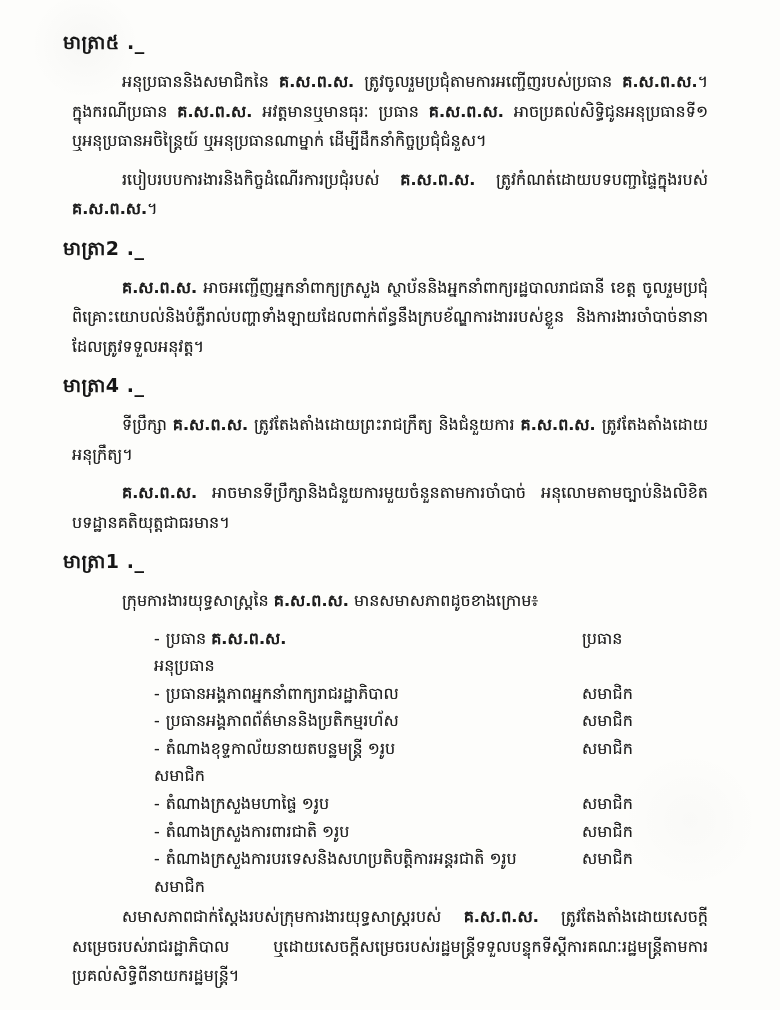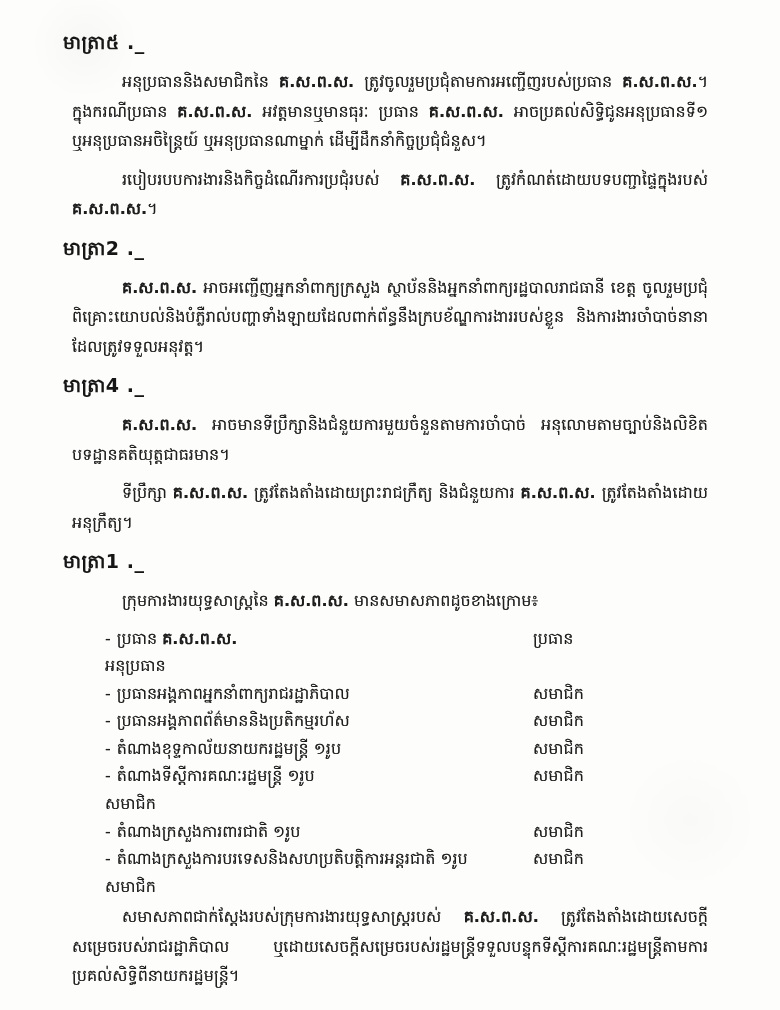--- a/index.html
+++ b/index.html
@@ -33,21 +33,21 @@
   .para {
     font-size: 16px;
     line-height: 29.5px;
     text-align: justify;
     text-indent: 50px;
     margin: 9px;
     text-shadow: 0 0 0.3px rgba(0,0,0,0.4);
   }
   .para b, .member-label b { font-weight: 700; }
   .member-list {
-    margin: 3px 0 0 42px;
+    margin: 3px 0 0 91px;
   }
   .member-row {
     display: grid;
     grid-template-columns: 428px 1fr;
     font-size: 16px;
     line-height: 27.6px;
     text-shadow: 0 0 0.3px rgba(0,0,0,0.4);
   }
   .member-label-cell { white-space: normal; }
   .member-bullet { margin-right: 6px; }
@@ -65,22 +65,22 @@
       <p class="para">របៀបរបបការងារនិងកិច្ចដំណើរការប្រជុំរបស់ <b>គ.ស.ព.ស.</b> ត្រូវកំណត់ដោយបទបញ្ជាផ្ទៃក្នុងរបស់ <b>គ.ស.ព.ស.</b>។</p>
     </section>
 
     <section class="article-section">
       <div class="article-heading">មាត្រា2 ._</div>
       <p class="para"><b>គ.ស.ព.ស.</b> អាចអញ្ជើញអ្នកនាំពាក្យក្រសួង ស្ថាប័ននិងអ្នកនាំពាក្យរដ្ឋបាលរាជធានី ខេត្ត ចូលរួមប្រជុំពិគ្រោះយោបល់និងបំភ្លឺរាល់បញ្ហាទាំងឡាយដែលពាក់ព័ន្ធនឹងក្របខ័ណ្ឌការងាររបស់ខ្លួន និងការងារចាំបាច់នានា ដែលត្រូវទទួលអនុវត្ត។</p>
     </section>
 
     <section class="article-section">
       <div class="article-heading">មាត្រា4 ._</div>
+      <p class="para">ទីប្រឹក្សា <b>គ.ស.ព.ស.</b> ត្រូវតែងតាំងដោយព្រះរាជក្រឹត្យ និងជំនួយការ <b>គ.ស.ព.ស.</b> ត្រូវតែងតាំងដោយអនុក្រឹត្យ។</p>
       <p class="para"><b>គ.ស.ព.ស.</b> អាចមានទីប្រឹក្សានិងជំនួយការមួយចំនួនតាមការចាំបាច់ អនុលោមតាមច្បាប់និងលិខិតបទដ្ឋានគតិយុត្តជាធរមាន។</p>
-      <p class="para">ទីប្រឹក្សា <b>គ.ស.ព.ស.</b> ត្រូវតែងតាំងដោយព្រះរាជក្រឹត្យ និងជំនួយការ <b>គ.ស.ព.ស.</b> ត្រូវតែងតាំងដោយអនុក្រឹត្យ។</p>
     </section>
 
     <section class="article-section">
       <div class="article-heading">មាត្រា1 ._</div>
       <p class="para">ក្រុមការងារយុទ្ធសាស្ត្រនៃ <b>គ.ស.ព.ស.</b> មានសមាសភាពដូចខាងក្រោម៖</p>
 
       <div class="member-list">
   <div class="member-row">
     <div class="member-label-cell">
       <span class="member-bullet">-</span><span>ប្រធាន <b>គ.ស.ព.ស.</b></span>
@@ -101,33 +101,33 @@
 
   <div class="member-row">
     <div class="member-label-cell">
       <span class="member-bullet">-</span><span>ប្រធានអង្គភាពព័ត៌មាននិងប្រតិកម្មរហ័ស</span>
     </div>
     <div class="member-role">សមាជិក</div>
   </div>
 
   <div class="member-row">
     <div class="member-label-cell">
-      <span class="member-bullet">-</span><span>តំណាងខុទ្ទកាល័យនាយករដ្ឋមន្ត្រី ១រូប</span>
+      <span class="member-bullet">-</span><span>តំណាងខុទ្ទកាល័យនាយតបន្ឋមន្ត្រី ១រូប</span>
     </div>
     <div class="member-role">សមាជិក</div>
   </div>
 
   <div class="member-row">
-    <div class="member-label-cell">
-      <span class="member-bullet">-</span><span>តំណាងទីស្តីការគណៈរដ្ឋមន្ត្រី ១រូប</span>
-    </div>
     <div class="member-role">សមាជិក</div>
   </div>
 
   <div class="member-row">
+    <div class="member-label-cell">
+      <span class="member-bullet">-</span><span>តំណាងក្រសួងមហាផ្ទៃ ១រូប</span>
+    </div>
     <div class="member-role">សមាជិក</div>
   </div>
 
   <div class="member-row">
     <div class="member-label-cell">
       <span class="member-bullet">-</span><span>តំណាងក្រសួងការពារជាតិ ១រូប</span>
     </div>
     <div class="member-role">សមាជិក</div>
   </div>
 

